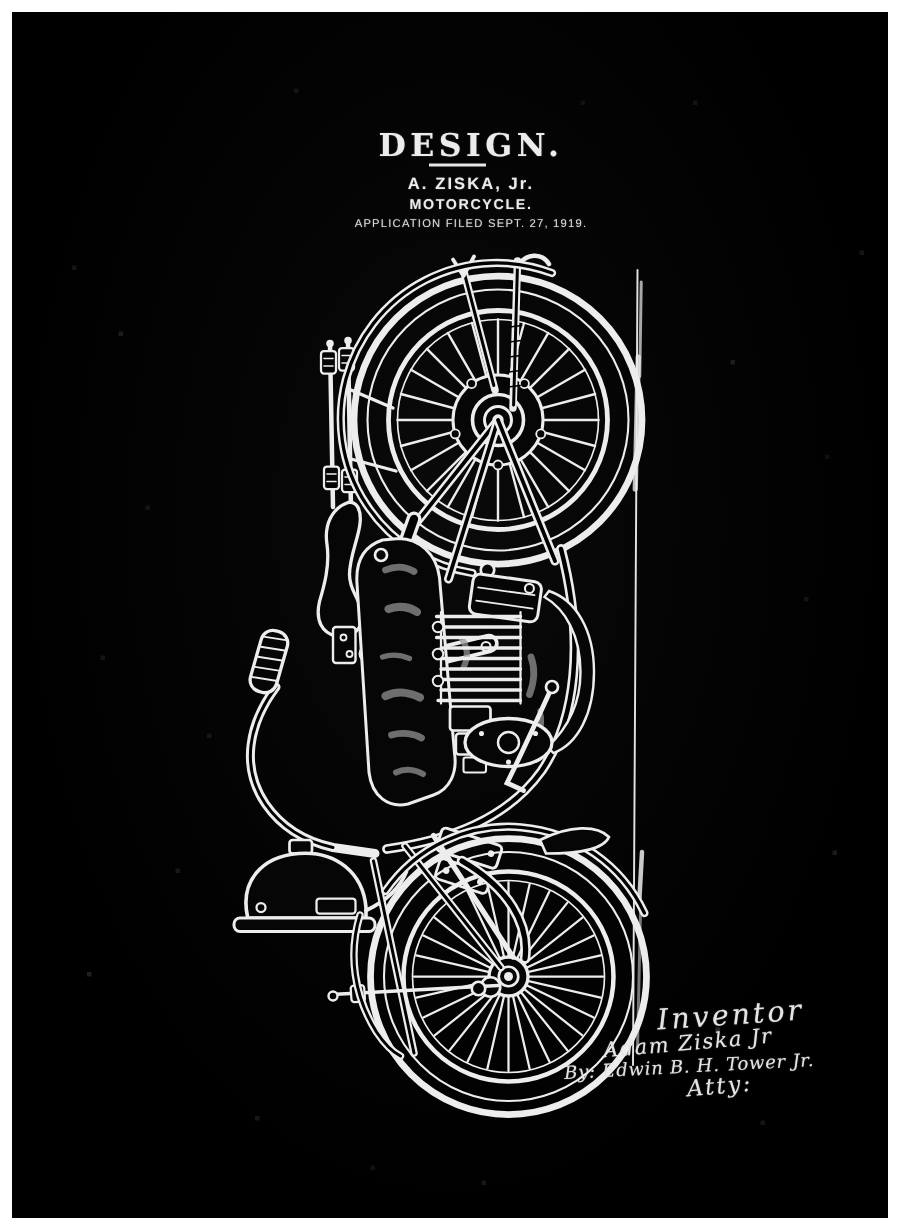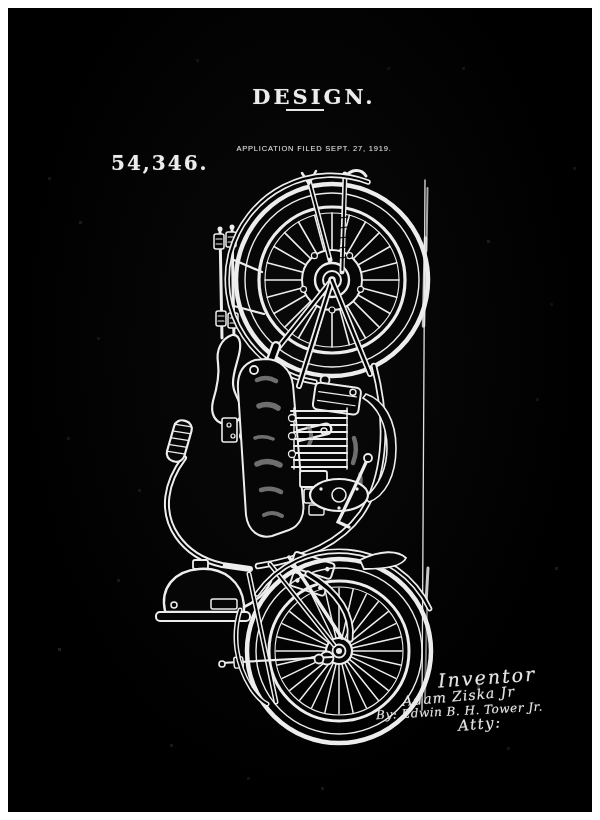--- a/index.html
+++ b/index.html
@@ -259,22 +259,23 @@
         <path class="ln" d="M249,586 A100,100 0 0 1 421.6,600.7" stroke-width="5.5"></path>
         <path class="bk" d="M249,586 A100,100 0 0 1 421.6,600.7" stroke-width="2.2"></path>
         <path class="fb" d="M352,552 C372,542 390,542 398,550 C394,559 376,561 356,561 Z" stroke-width="1.8"></path>
         <path class="ln" d="M232,602 C224,628 228,656 243,680 C249,689 255,694 259,696" stroke-width="5"></path>
         <path class="bk" d="M232,602 C224,628 228,656 243,680 C249,689 255,694 259,696" stroke-width="2"></path>
       </g>
     </svg>
 
     <div class="txt ctr design">DESIGN.</div>
     <div class="design-rule"></div>
+    <div class="txt ctr ziska">A. ZISKA, Jr.</div>
+    <div class="txt ctr mcy">MOTORCYCLE.</div>
     <div class="txt ctr appl">APPLICATION FILED SEPT. 27, 1919.</div>
-    <div class="txt patnum">54,346.</div>
 
     <div class="txt script inv">Inventor</div>
     <div class="txt script sig">Adam Ziska Jr</div>
     <div class="txt script byline">By: Edwin B. H. Tower Jr.</div>
     <div class="txt script atty">Atty:</div>
 
     <div class="grain"></div>
   </div>
 </div>
 

